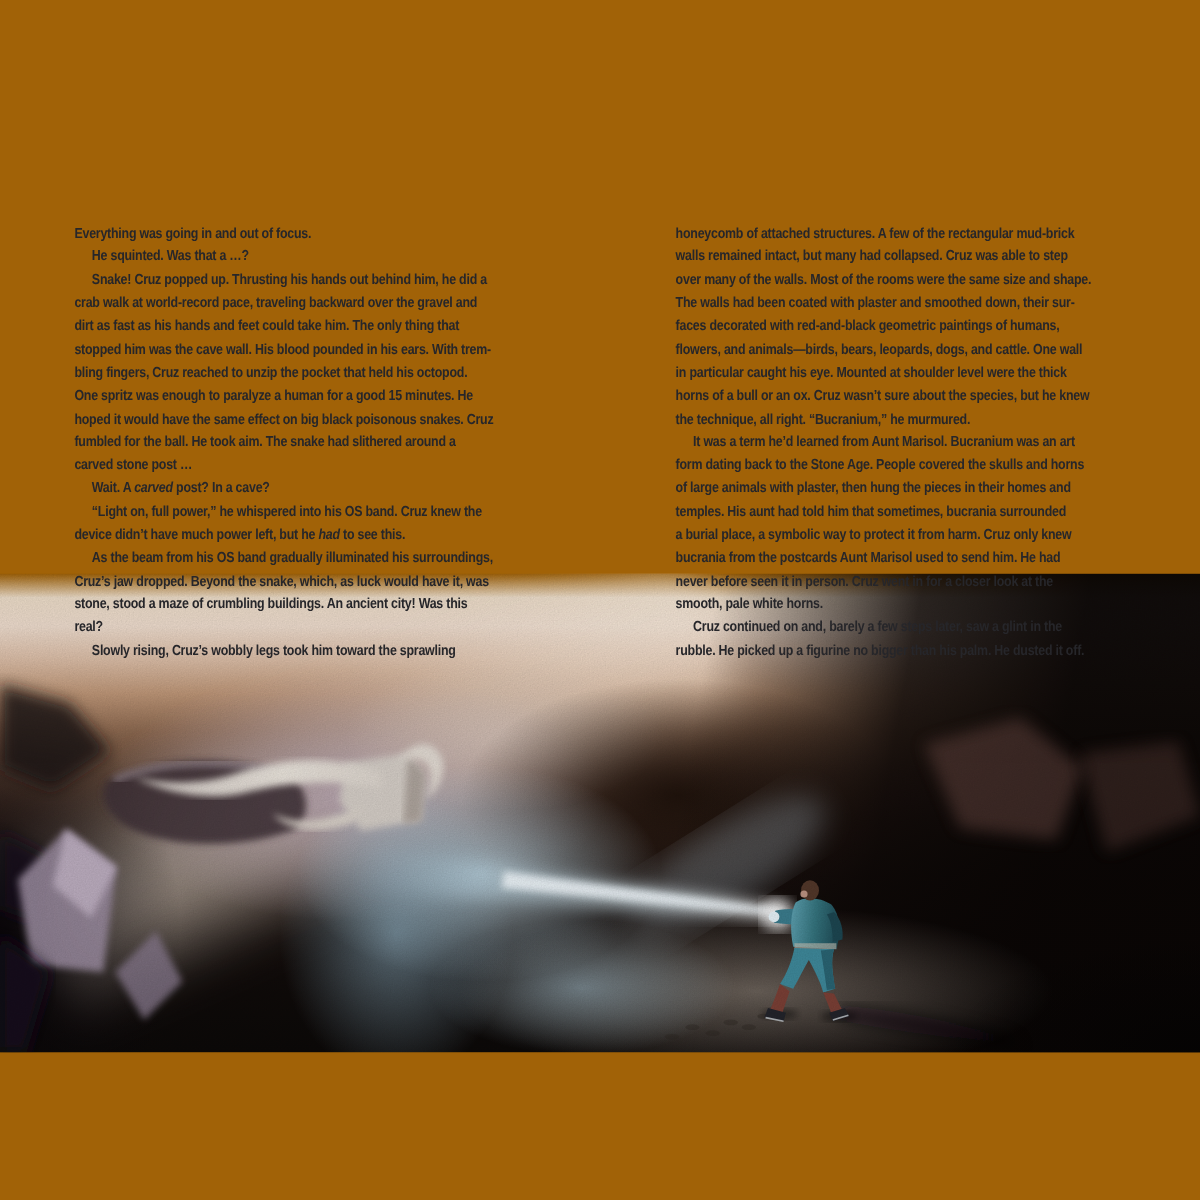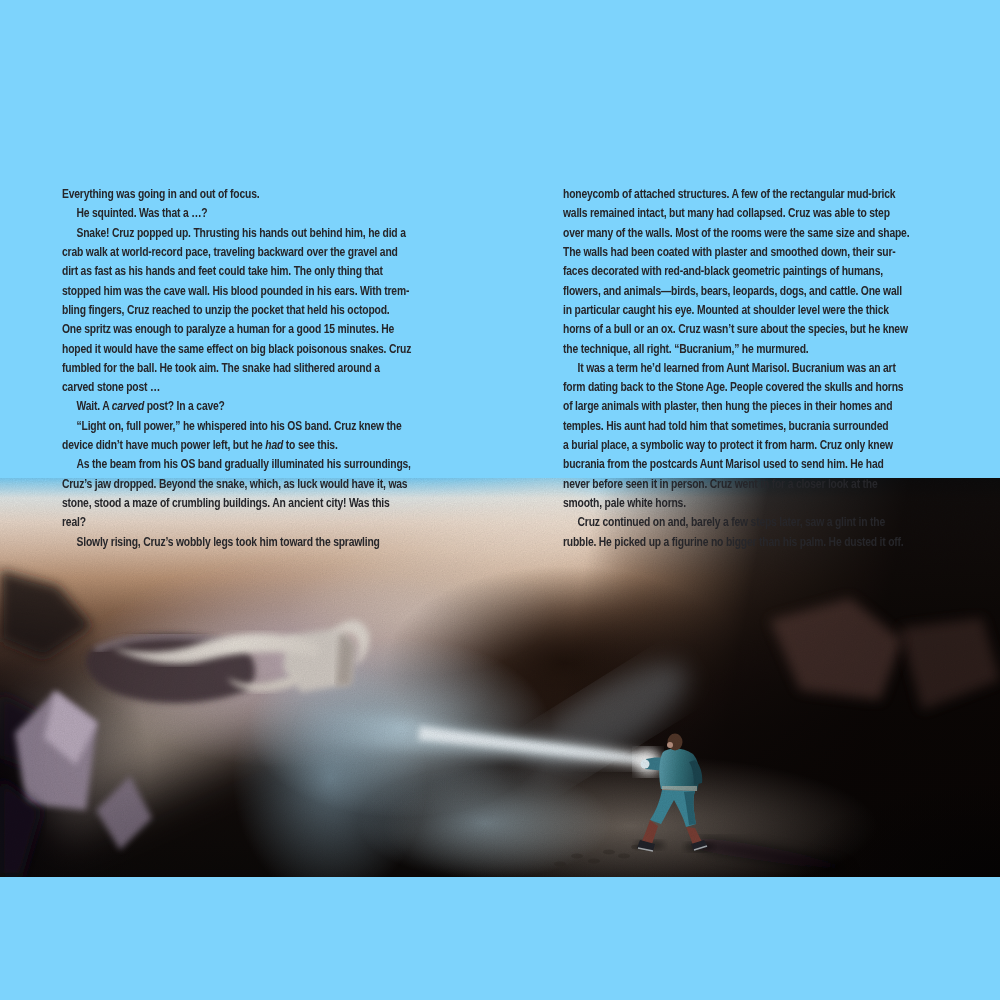--- a/index.html
+++ b/index.html
@@ -1,16 +1,16 @@
 <!DOCTYPE html>
 <html><head>
 <meta charset="utf-8">
 <style>
   html,body{margin:0;padding:0;background:#ffffff;}
-  .page{position:relative;width:1000px;height:1000px;background:#7dd3fc;overflow:hidden;
+  .page{position:relative;width:1000px;height:1000px;background:#a16207;overflow:hidden;
         font-family:"Liberation Sans",sans-serif;}
   
   .col{position:absolute;top:185px;z-index:3;color:#26262a;font-weight:bold;
        font-size:12.1px;line-height:19.32px;letter-spacing:-0.22px;
        transform:scaleX(.855);transform-origin:0 0;}
   .col-left{left:62px;}
   .col-right{left:563px;}
   .line{white-space:nowrap;}
   .ind{padding-left:17px;}
   .it{font-style:italic;}

